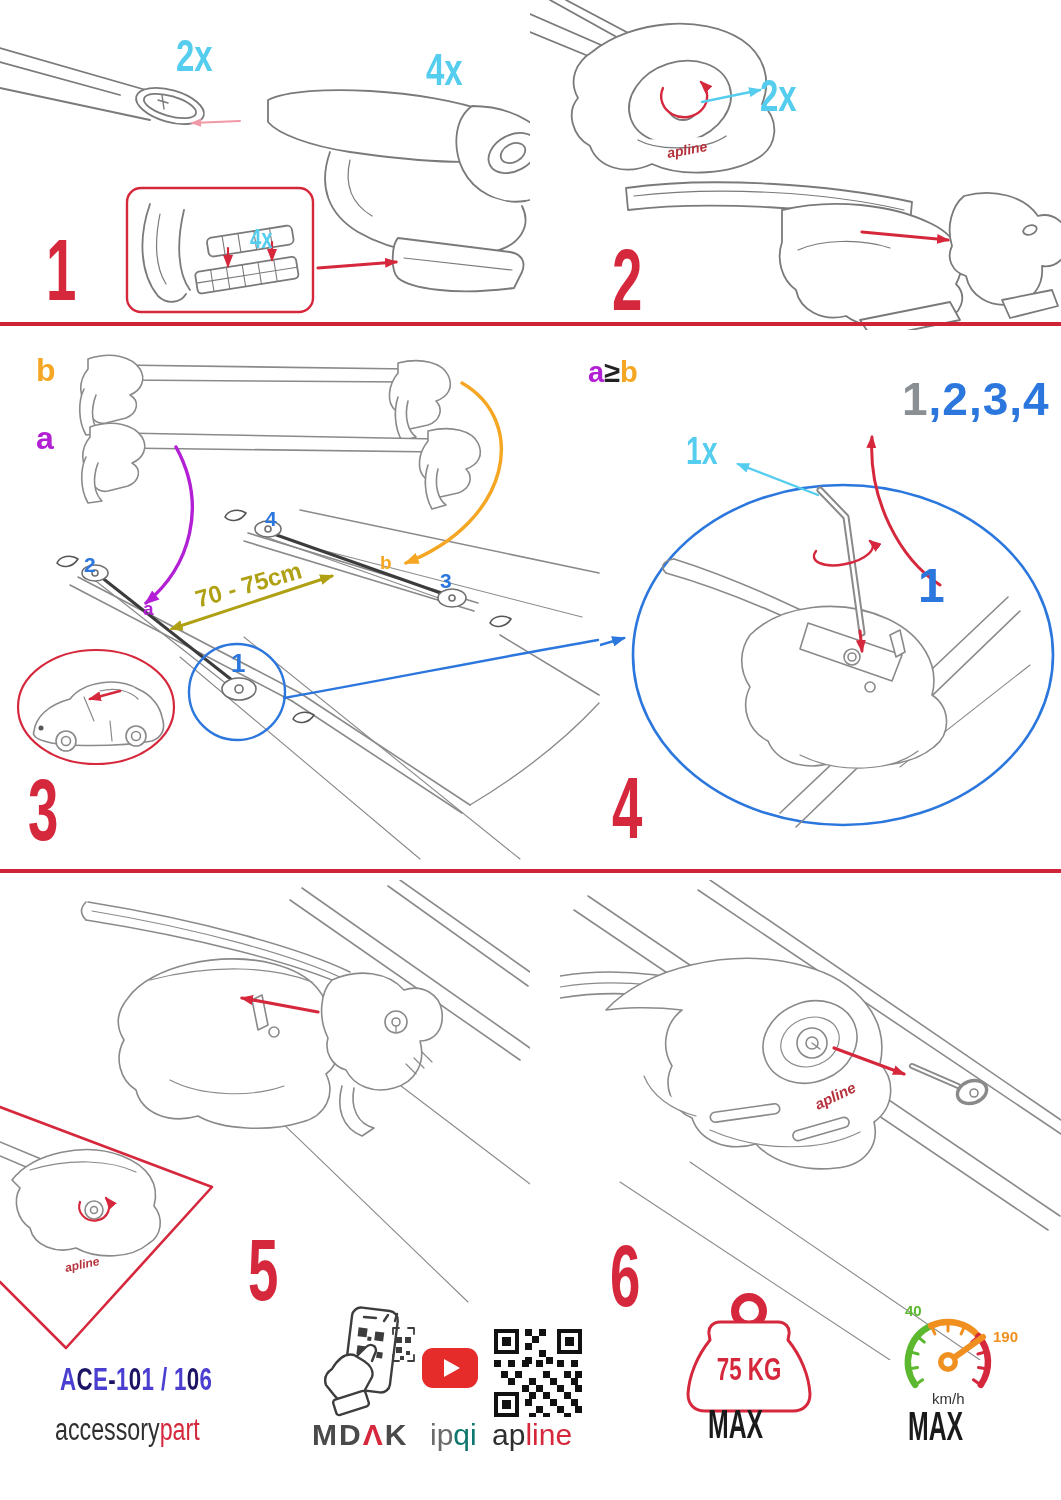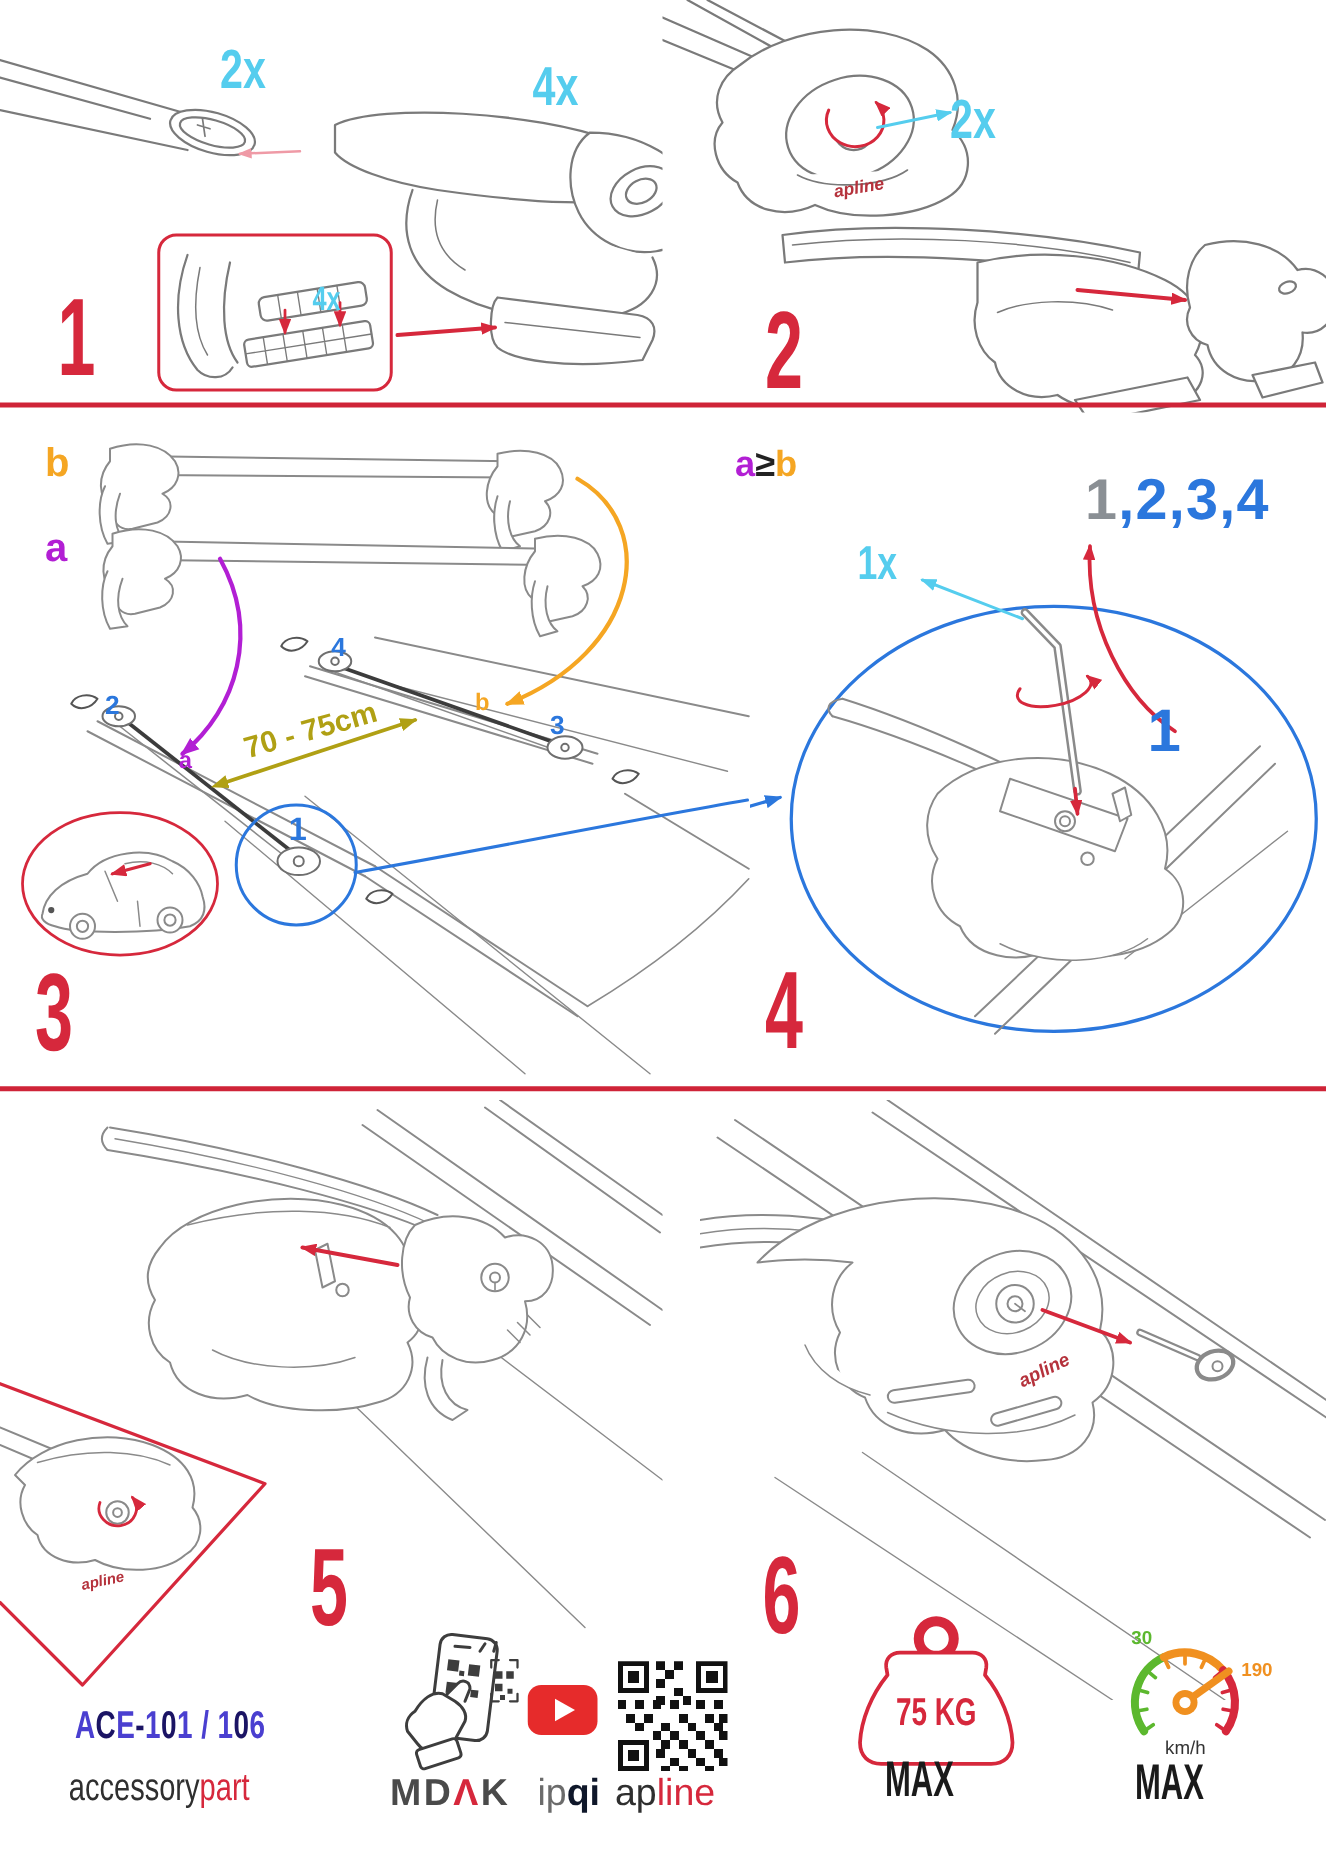--- a/index.html
+++ b/index.html
@@ -9,32 +9,32 @@
   .divider{position:absolute;left:0;width:1061px;height:4px;background:#cf2438;}
   .stepnum{position:absolute;color:#d6283c;font-weight:700;font-size:88px;line-height:1;
            transform:scaleX(.62);transform-origin:left top;letter-spacing:-2px;}
   .qty{position:absolute;color:#55cdee;font-weight:700;line-height:1;
        transform:scaleX(.75);transform-origin:left top;}
   .bluelab{position:absolute;color:#2b77dd;font-weight:700;line-height:1;}
   .orange{color:#f5a623;} .purple{color:#b21fd4;} .dark{color:#222;}
   .dist{position:absolute;color:#b0a014;font-weight:700;font-size:24px;line-height:1;
         transform:rotate(-16deg);transform-origin:left center;}
   .rule{position:absolute;font-weight:700;font-size:29px;line-height:1;}
-  .seq{position:absolute;font-weight:700;font-size:46px;line-height:1;letter-spacing:1px;}
+  .seq{position:absolute;font-weight:700;font-size:46px;line-height:1;letter-spacing:1px;margin-left:34px;}
   .seq .first{color:#8a8f94;} .seq .rest{color:#2b77dd;}
   .pcode{position:absolute;font-size:31px;font-weight:700;line-height:1;letter-spacing:.5px;
          transform:scaleX(.72);transform-origin:left top;}
   .pc-a{color:#4a3fd0;} .pc-b{color:#1b1464;}
   .brandline{position:absolute;font-size:31px;font-weight:400;line-height:1;
              transform:scaleX(.75);transform-origin:left top;}
   .brandline .black{color:#2f2f2f;} .brandline .red{color:#d6283c;}
   .mdak{position:absolute;font-size:30px;font-weight:700;letter-spacing:2px;color:#4a4a4a;line-height:1;}
   .mdak .lam{color:#d6283c;}
   .ipqi{position:absolute;font-size:30px;font-weight:400;line-height:1;}
-  .ipqi .gray{color:#6b6b6b;text-align:center;} .ipqi .red{color:#0f172a;font-weight:bold;}
+  .ipqi .gray{color:#6b6b6b;text-align:center;} .ipqi .red{color:#0f766e;}
   .apline{position:absolute;font-size:30px;font-weight:400;line-height:1;}
   .apline .gray{color:#2f2f2f;} .apline .red{color:#d6283c;}
   .maxlab{position:absolute;color:#1a1a1a;font-weight:700;font-size:40px;line-height:1;
           transform:scaleX(.62);transform-origin:left top;}
   .gauge-num{position:absolute;font-weight:700;font-size:15px;line-height:1;}
   .g-green{color:#5cb82e;} .g-orange{color:#f09020;}
   .kmh{position:absolute;color:#333;font-size:15px;line-height:1;}
   svg text{font-family:"Liberation Sans",sans-serif;}
 </style>
 </head>
@@ -486,18 +486,18 @@
         <line x1="92.6" y1="40.3" x2="85.7" y2="46.1"></line>
           <line x1="100.6" y1="55.6" x2="91.9" y2="58.0"></line>
         <line x1="101.4" y1="73.0" x2="92.5" y2="71.4"></line>
           <line x1="94.8" y1="88.9" x2="87.4" y2="83.8"></line>
       </g>
       <line x1="62" y1="66" x2="97" y2="41" stroke="#f09020" stroke-width="6"></line>
       <circle cx="62" cy="66" r="10" fill="#f09020" stroke="none"></circle>
       <circle cx="62" cy="66" r="4.5" fill="#fff" stroke="none"></circle>
     </g>
   </svg>
-  <div class="gauge-num g-green" style="left:905px;top:1303px">30</div>
+  <div class="gauge-num g-green" style="left:905px;top:1303px">40</div>
   <div class="gauge-num g-orange" style="left:993px;top:1329px">190</div>
   <div class="kmh" style="left:932px;top:1391px">km/h</div>
   <div class="maxlab" style="left:908px;top:1406px">MAX</div>
 
 </div>
 
 </body></html>

